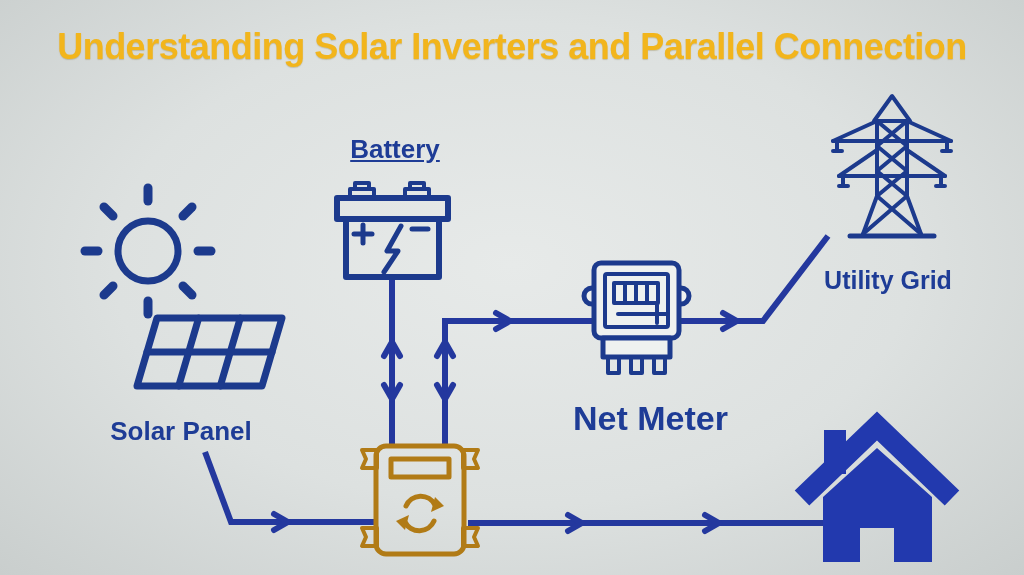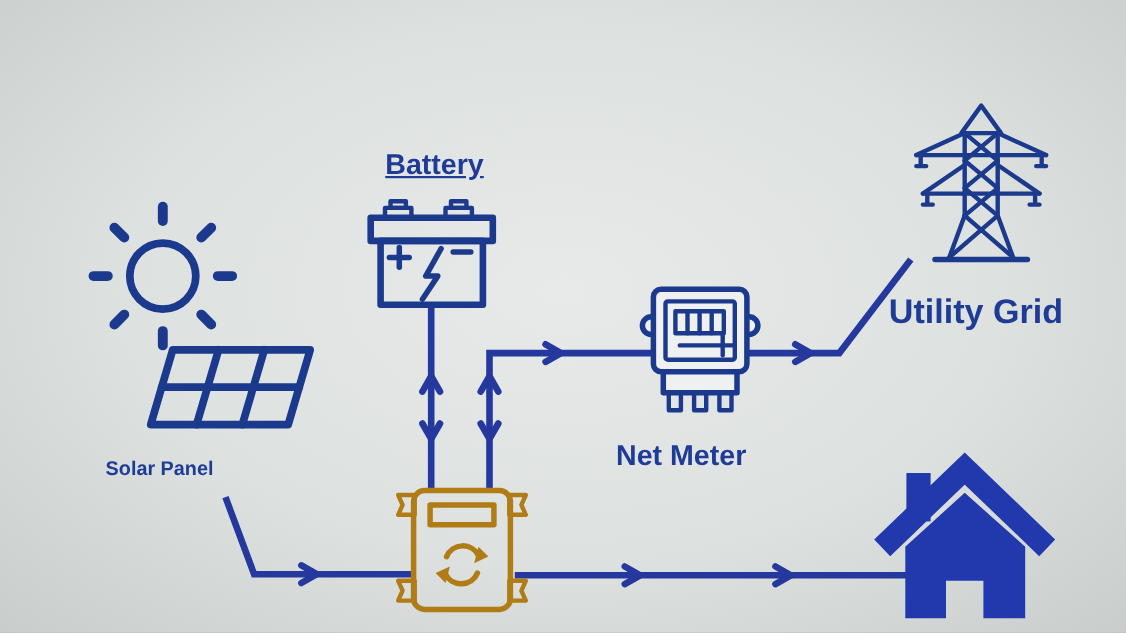--- a/index.html
+++ b/index.html
@@ -13,23 +13,23 @@
     font-size:36px; font-weight:700; letter-spacing:-0.5px;
     color: var(--title-yellow);
     text-shadow: 0 1px 1px rgba(120,90,0,0.25);
     white-space:nowrap;
   }
   .node-label {
     position:absolute; font-weight:700; color: var(--label-navy);
     white-space:nowrap; letter-spacing:0px;
   }
   .lbl-battery      { left:330px; top:134px; width:130px; text-align:center; font-size:26px;text-decoration:underline; }
-  .lbl-solar-panel  { left:96px;  top:416px; width:170px; text-align:left; font-size:18px; }
-  .lbl-net-meter    { left:560px; top:399px; width:168px; text-align:left; font-size:26px; }
-  .lbl-utility-grid { left:808px; top:266px; width:160px; font-size:31px; }
+  .lbl-solar-panel  { left:96px;  top:416px; width:170px; text-align:center; font-size:26px; }
+  .lbl-net-meter    { left:560px; top:399px; width:168px; text-align:right; font-size:34px; }
+  .lbl-utility-grid { left:808px; top:266px; width:160px; text-align:center; font-size:25px; }
   svg.diagram { position:absolute; left:0; top:0; }
   .wire   { stroke: var(--wire-blue); stroke-width:6; fill:none; }
   .arrow  { stroke: var(--wire-blue); stroke-width:6; fill:none; stroke-linecap:round; stroke-linejoin:round; }
   .navy   { stroke: var(--icon-navy); fill:none; stroke-linecap:round; stroke-linejoin:round; }
   .meterbox { fill:#eef1f0; }
   .gold   { stroke: var(--inverter-gold); fill:none; stroke-linecap:round; stroke-linejoin:round; }
   .goldfill { fill: var(--inverter-gold); stroke:none; }
   .housefill { fill: var(--house-blue); stroke:none; }
   .houseroof { stroke: var(--house-blue); stroke-width:21; fill:none; }
 </style>
@@ -159,17 +159,18 @@
       </g>
     </g>
 
     <g>
       <rect class="housefill" x="824" y="430" width="22" height="44"></rect>
       <path class="houseroof" d="M802,498 L877,426 L952,498"></path>
       <path class="housefill" d="M823,562 L823,497 L877,448 L932,497 L932,562 L894,562 L894,528 L860,528 L860,562 Z"></path>
     </g>
   </svg>
 
+  <div class="title">Understanding Solar Inverters and Parallel Connection</div>
   <div class="node-label lbl-battery">Battery</div>
   <div class="node-label lbl-solar-panel">Solar Panel</div>
   <div class="node-label lbl-net-meter">Net Meter</div>
   <div class="node-label lbl-utility-grid">Utility Grid</div>
 </div>
 
 </body></html>

